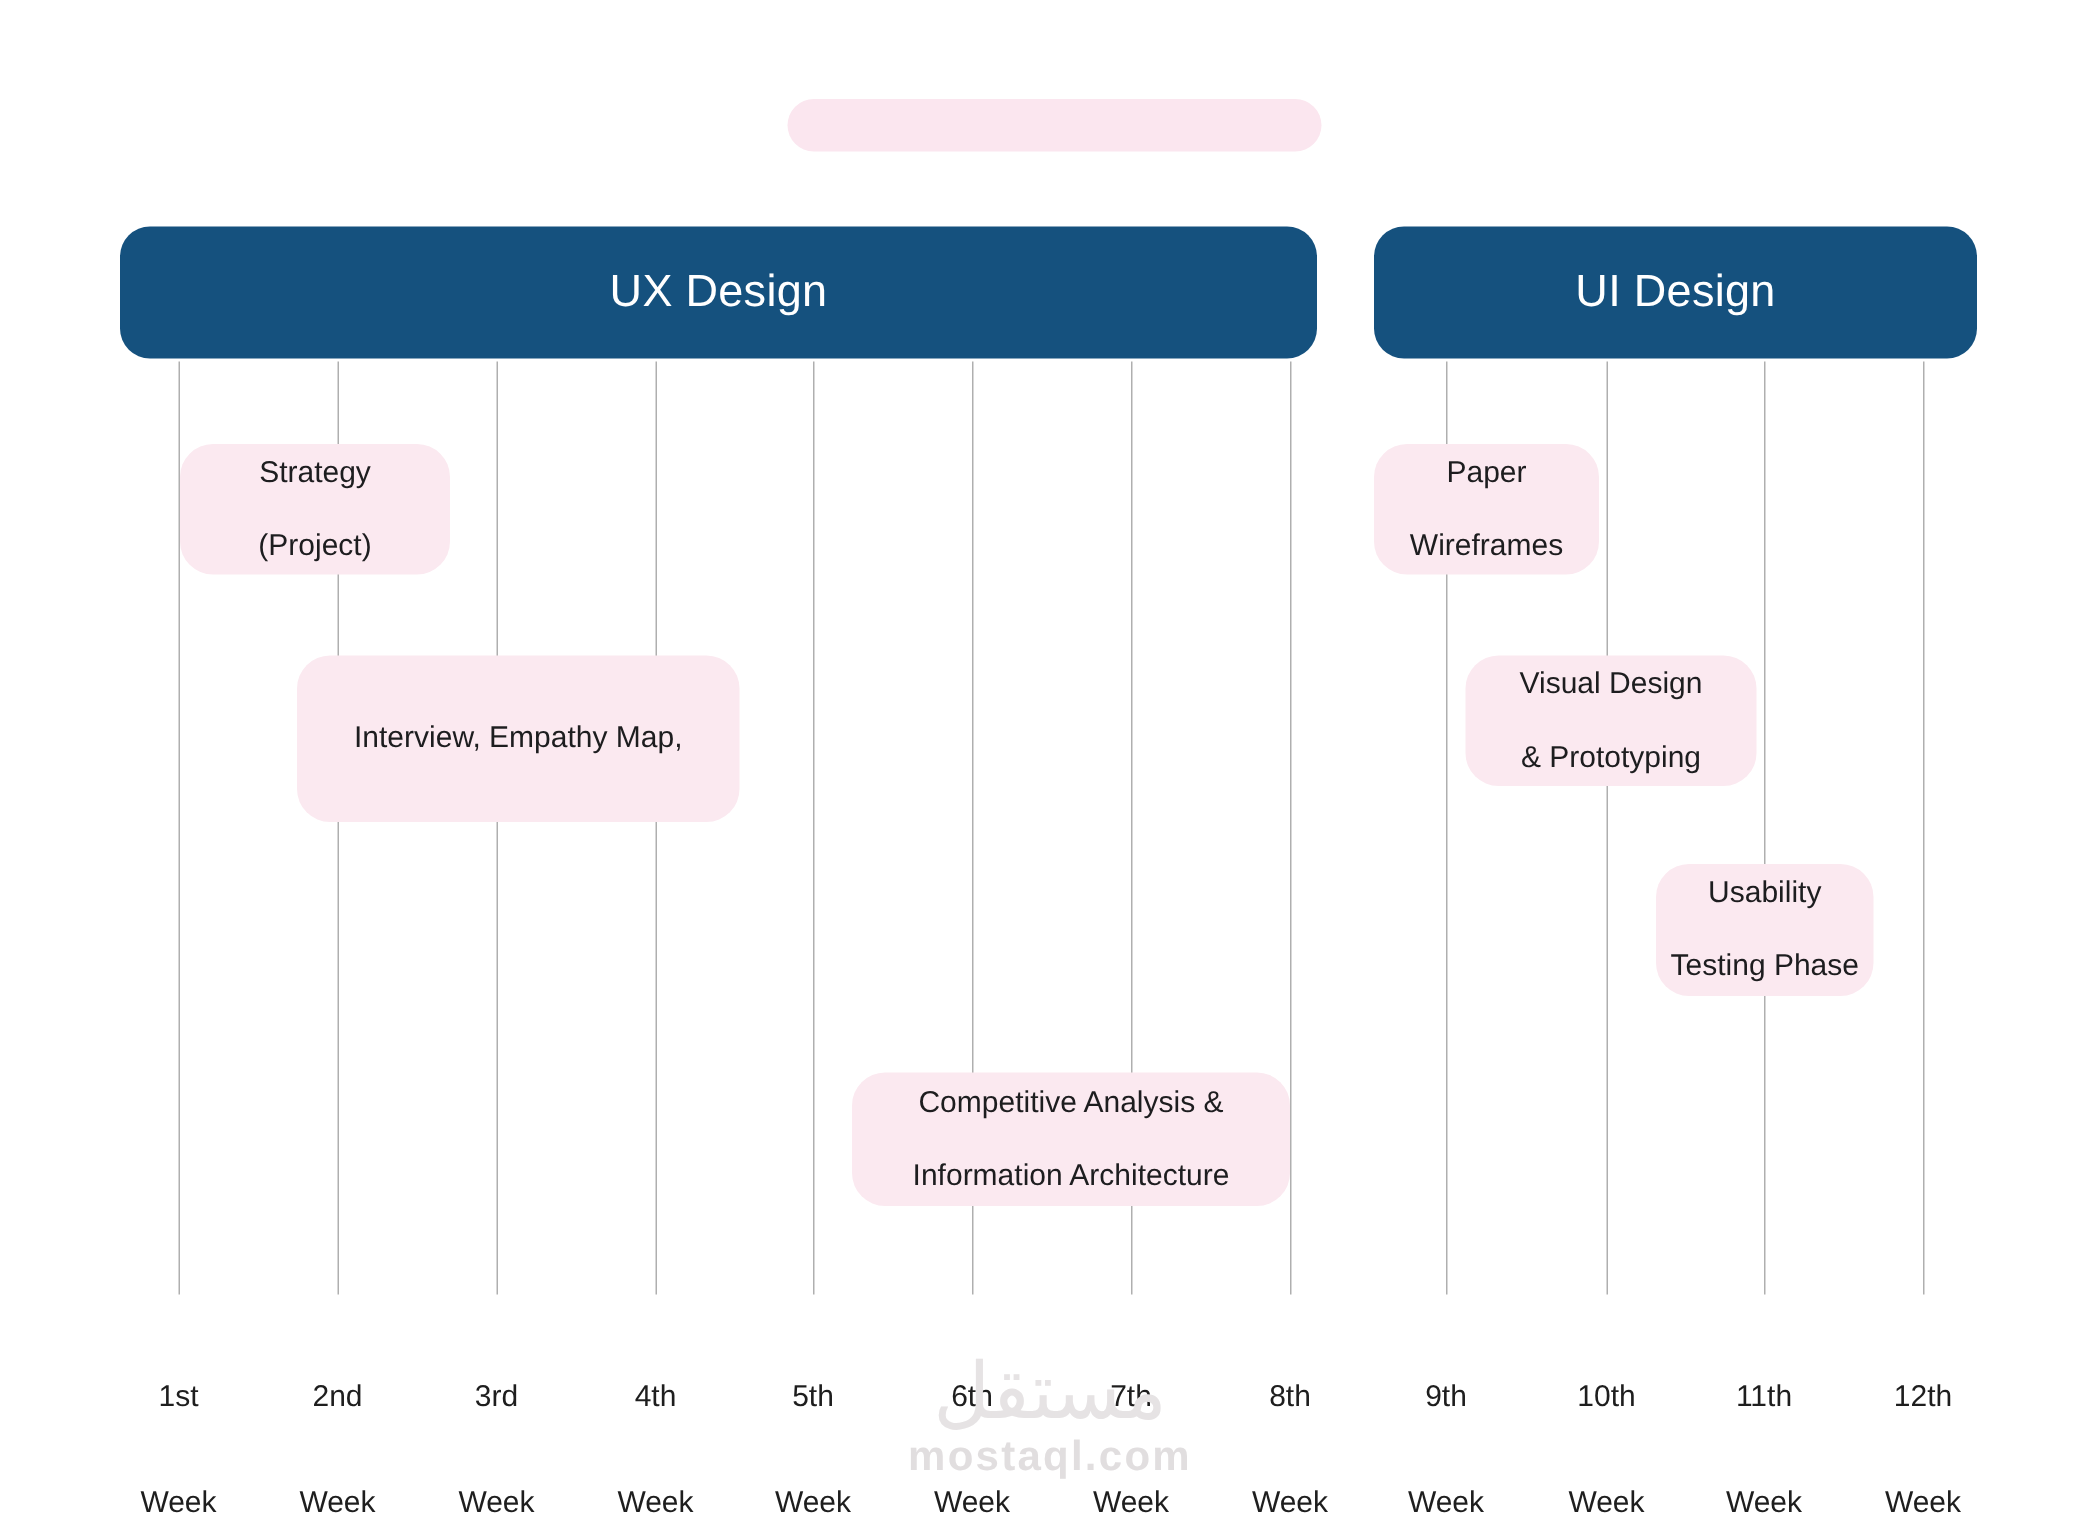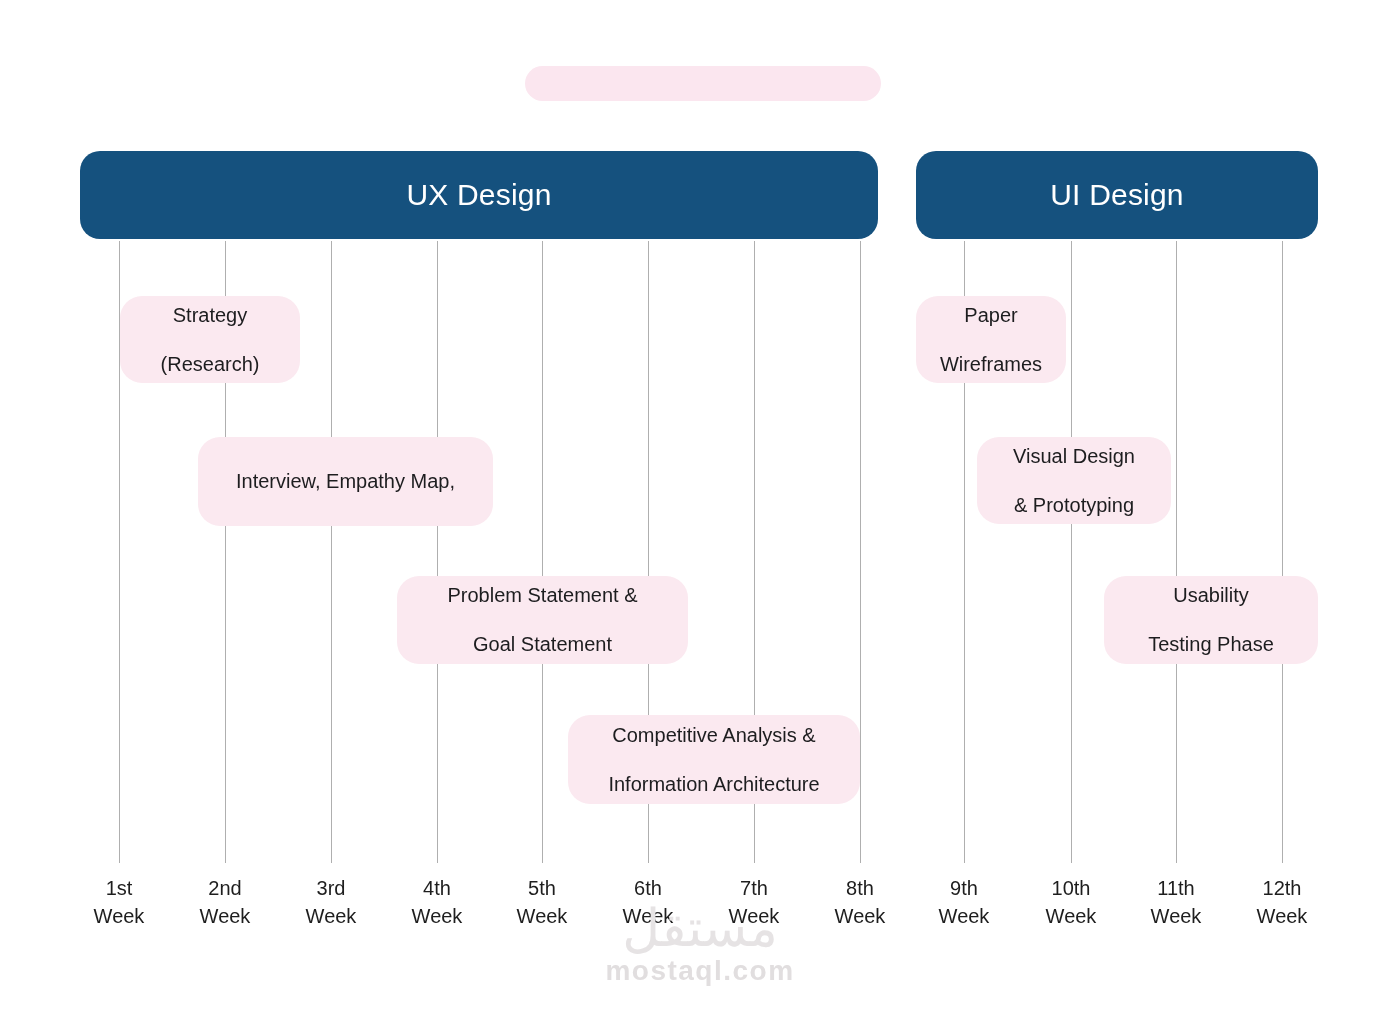--- a/index.html
+++ b/index.html
@@ -26,21 +26,21 @@
   .gridline { position: absolute; top: 241px; height: 622px; width: 1px; background: #AFAFAF; }
 
   
   .task { position: absolute; background: #FBE9F0; border-radius: 22px; color: #1D1D1F;
           font-size: 20px; line-height: 29px; display: flex; flex-direction: column;
           align-items: center; justify-content: center; text-align: center; gap: 20px; }
 
   
   .week { position: absolute; top: 874px; width: 100px; text-align: center;
           color: #1E1E1E; font-size: 20px; line-height: 28px; }
-  .week span { display: block; }
+  .week span { display: block; margin-top: 43px; }
 
   
   .watermark { position: absolute; left: 0; top: 900px; width: 1400px; text-align: center;
                pointer-events: none; }
   .wm-logo { display: block; font-size: 52px; font-weight: 400; color: #E6E3E4; line-height: 56px; }
   .wm-domain { display: block; font-size: 28px; font-weight: 700; color: #E1DEDF;
                letter-spacing: 1.5px; line-height: 30px; }
 </style>
 </head>
 <body>
@@ -60,48 +60,44 @@
   <div class="gridline" style="left:648px"></div>
   <div class="gridline" style="left:754px"></div>
   <div class="gridline" style="left:860px"></div>
   <div class="gridline" style="left:964px"></div>
   <div class="gridline" style="left:1071px"></div>
   <div class="gridline" style="left:1176px"></div>
   <div class="gridline" style="left:1282px"></div>
 
   <div class="task" style="left:120px; top:296px; width:180px; height:87px">
     <span>Strategy</span>
-    <span>(Research)</span>
+    <span>(Project)</span>
   </div>
 
-  <div class="task" style="left:198px; top:437px; width:295px; height:89px">
+  <div class="task" style="left:198px; top:437px; width:295px; height:111px">
     <span>Interview, Empathy Map,</span>
   </div>
 
-  <div class="task" style="left:397px; top:576px; width:291px; height:88px">
-    <span>Problem Statement &amp;</span>
-    <span>Goal Statement</span>
-  </div>
 
   <div class="task" style="left:568px; top:715px; width:292px; height:89px">
     <span>Competitive Analysis &amp;</span>
     <span>Information Architecture</span>
   </div>
 
   <div class="task" style="left:916px; top:296px; width:150px; height:87px">
     <span>Paper</span>
     <span>Wireframes</span>
   </div>
 
   <div class="task" style="left:977px; top:437px; width:194px; height:87px">
     <span>Visual Design</span>
     <span>&amp; Prototyping</span>
   </div>
 
-  <div class="task" style="left:1104px; top:576px; width:214px; height:88px">
+  <div class="task" style="left:1104px; top:576px; width:145px; height:88px">
     <span>Usability</span>
     <span>Testing Phase</span>
   </div>
 
   <div class="week" style="left:69px">
       <span>1st</span>
       <span>Week</span>
     </div>
   <div class="week" style="left:175px">
       <span>2nd</span>

